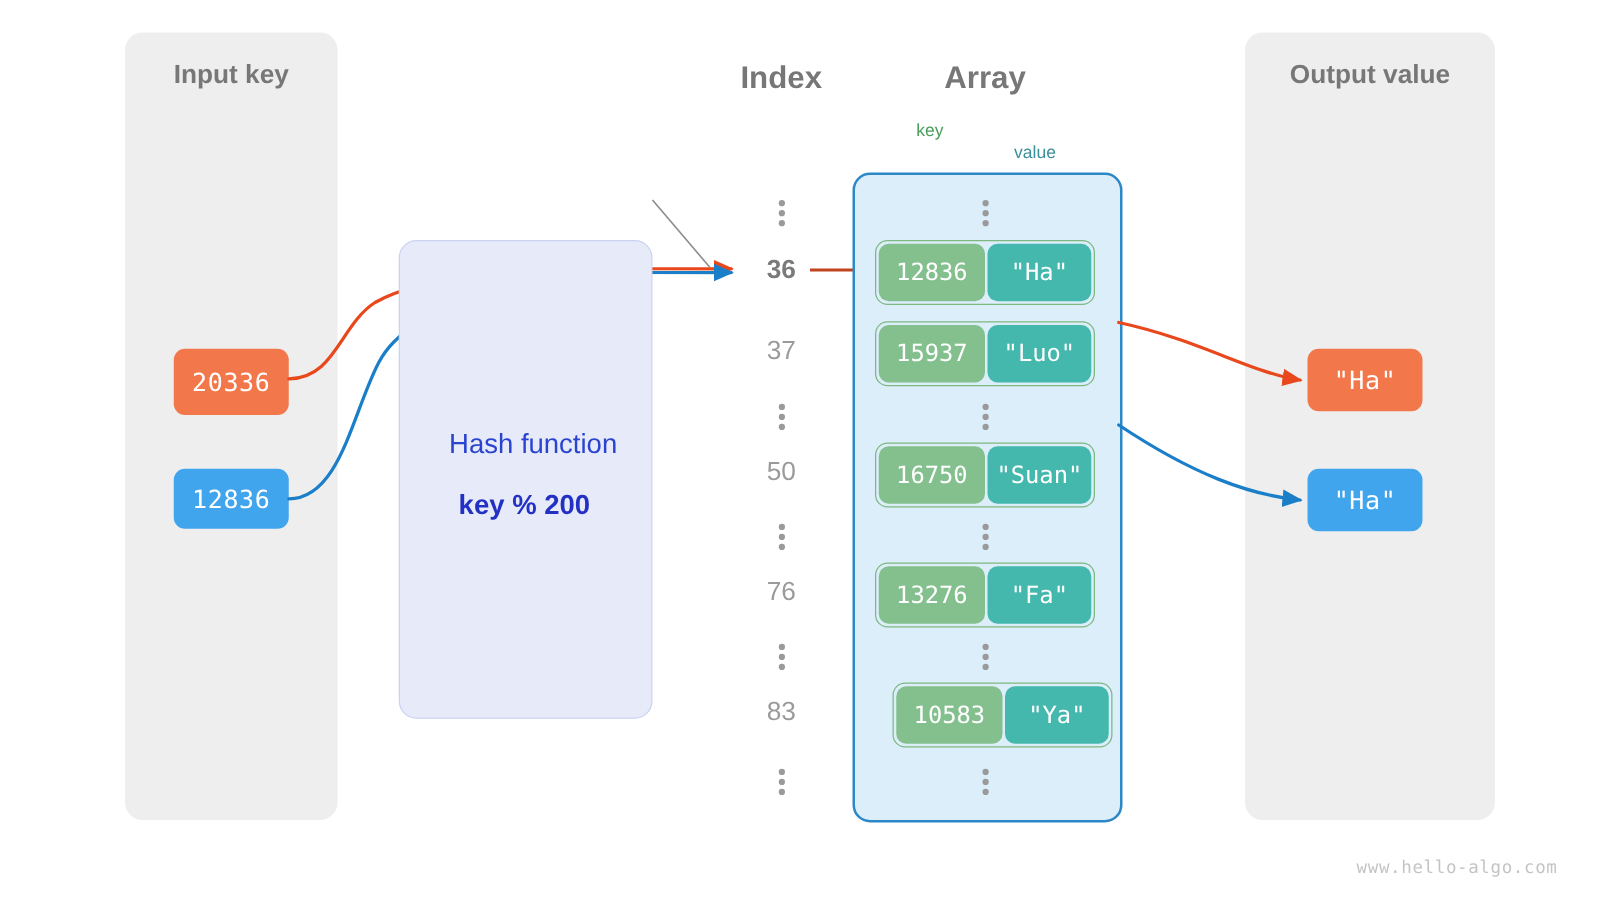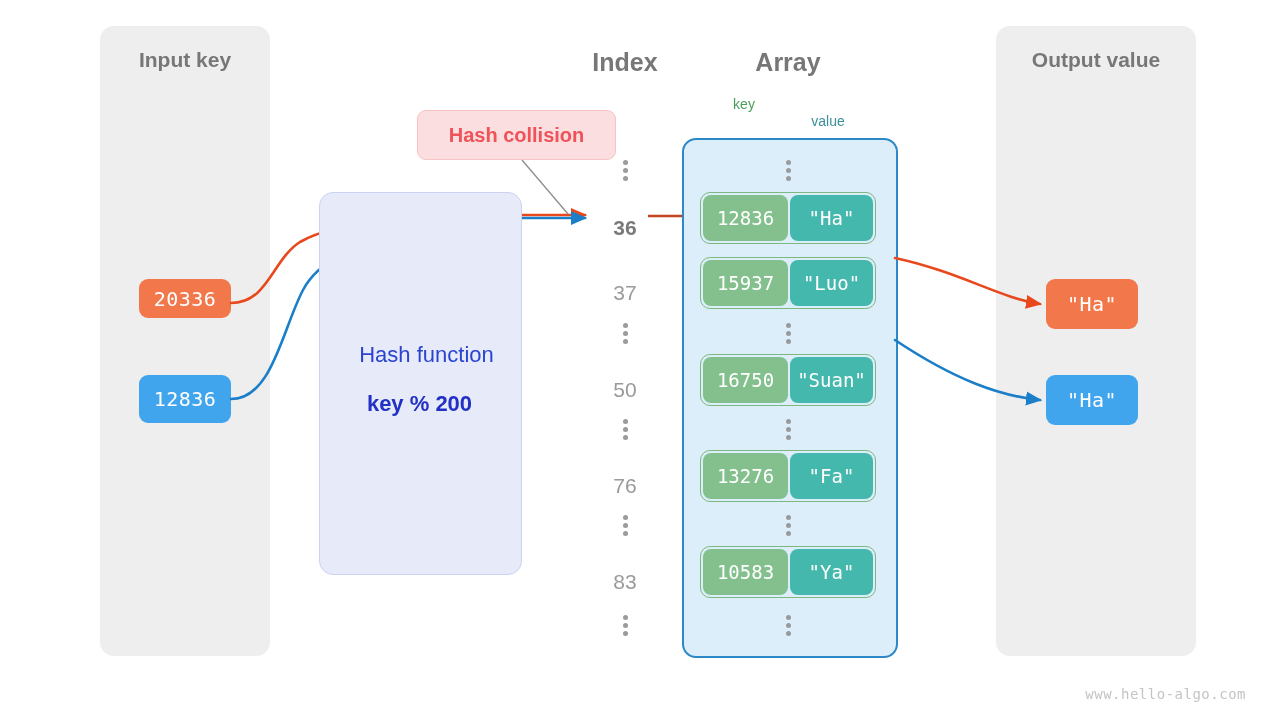--- a/index.html
+++ b/index.html
@@ -68,21 +68,21 @@
     align-items: center;
     justify-content: center;
     color: #ffffff;
     font-family: "DejaVu Sans Mono", monospace;
     font-size: 20px;
     letter-spacing: 0.5px;
   }
   .chip.orange { background: #f2784b; }
   .chip.blue   { background: #41a5ee; }
 
-  #chip-in-1  { left: 139px; top: 279px; width: 92px; height: 39px; }
+  #chip-in-1  { left: 139px; top: 279px; width: 92px; height: 53px; }
   #chip-in-2  { left: 139px; top: 375px; width: 92px; height: 48px; }
   #chip-out-1 { left: 1046px; top: 279px; width: 92px; height: 50px; }
   #chip-out-2 { left: 1046px; top: 375px; width: 92px; height: 50px; }
 
   
   #hash-box {
     position: absolute;
     left: 319px;
     top: 192px;
     width: 201px;
@@ -138,21 +138,20 @@
 
   
   .index-label {
     position: absolute;
     left: 566px;
     width: 118px;
     text-align: center;
     font-size: 21px;
     color: #9a9a9a;
     z-index: 2;
-    margin-top: 12px;
   }
   .index-label.highlight {
     color: #7a7a7a;
     font-weight: bold;
   }
   .dots {
     position: absolute;
     width: 118px;
     text-align: center;
     z-index: 2;
@@ -338,21 +337,21 @@
       </div>
       <div class="pair" style="top: 450px;">
         <div class="cell key">13276</div>
         <div class="cell value">"Fa"</div>
       </div>
       <div class="dots array" style="top: 512px;">
         <i></i>
         <i></i>
         <i></i>
       </div>
-      <div class="pair" style="top: 546px;">
+      <div class="pair" style="top: 546px; margin-left: 14px;">
         <div class="cell key">10583</div>
         <div class="cell value">"Ya"</div>
       </div>
       <div class="dots array" style="top: 612px;">
         <i></i>
         <i></i>
         <i></i>
       </div>
     </div>
 
@@ -366,17 +365,16 @@
       </marker>
     </defs>
 
     <line x1="522" y1="160" x2="568" y2="214" stroke="#8d8d8d" stroke-width="1.3"></line>
 
     <path d="M895,258 C960,272 1000,298 1040,304" fill="none" stroke="#e8481c" stroke-width="2.6" stroke-linecap="round" marker-end="url(#ah-orange2)"></path>
 
     <path d="M895,340 C955,380 1000,396 1040,400" fill="none" stroke="#1a7ec8" stroke-width="2.6" stroke-linecap="round" marker-end="url(#ah-blue2)"></path>
   </svg>
 
-  <div id="collision-badge">Hash collision</div>
 
   <div id="watermark">www.hello-algo.com</div>
 
 </div>
 
 </body></html>

